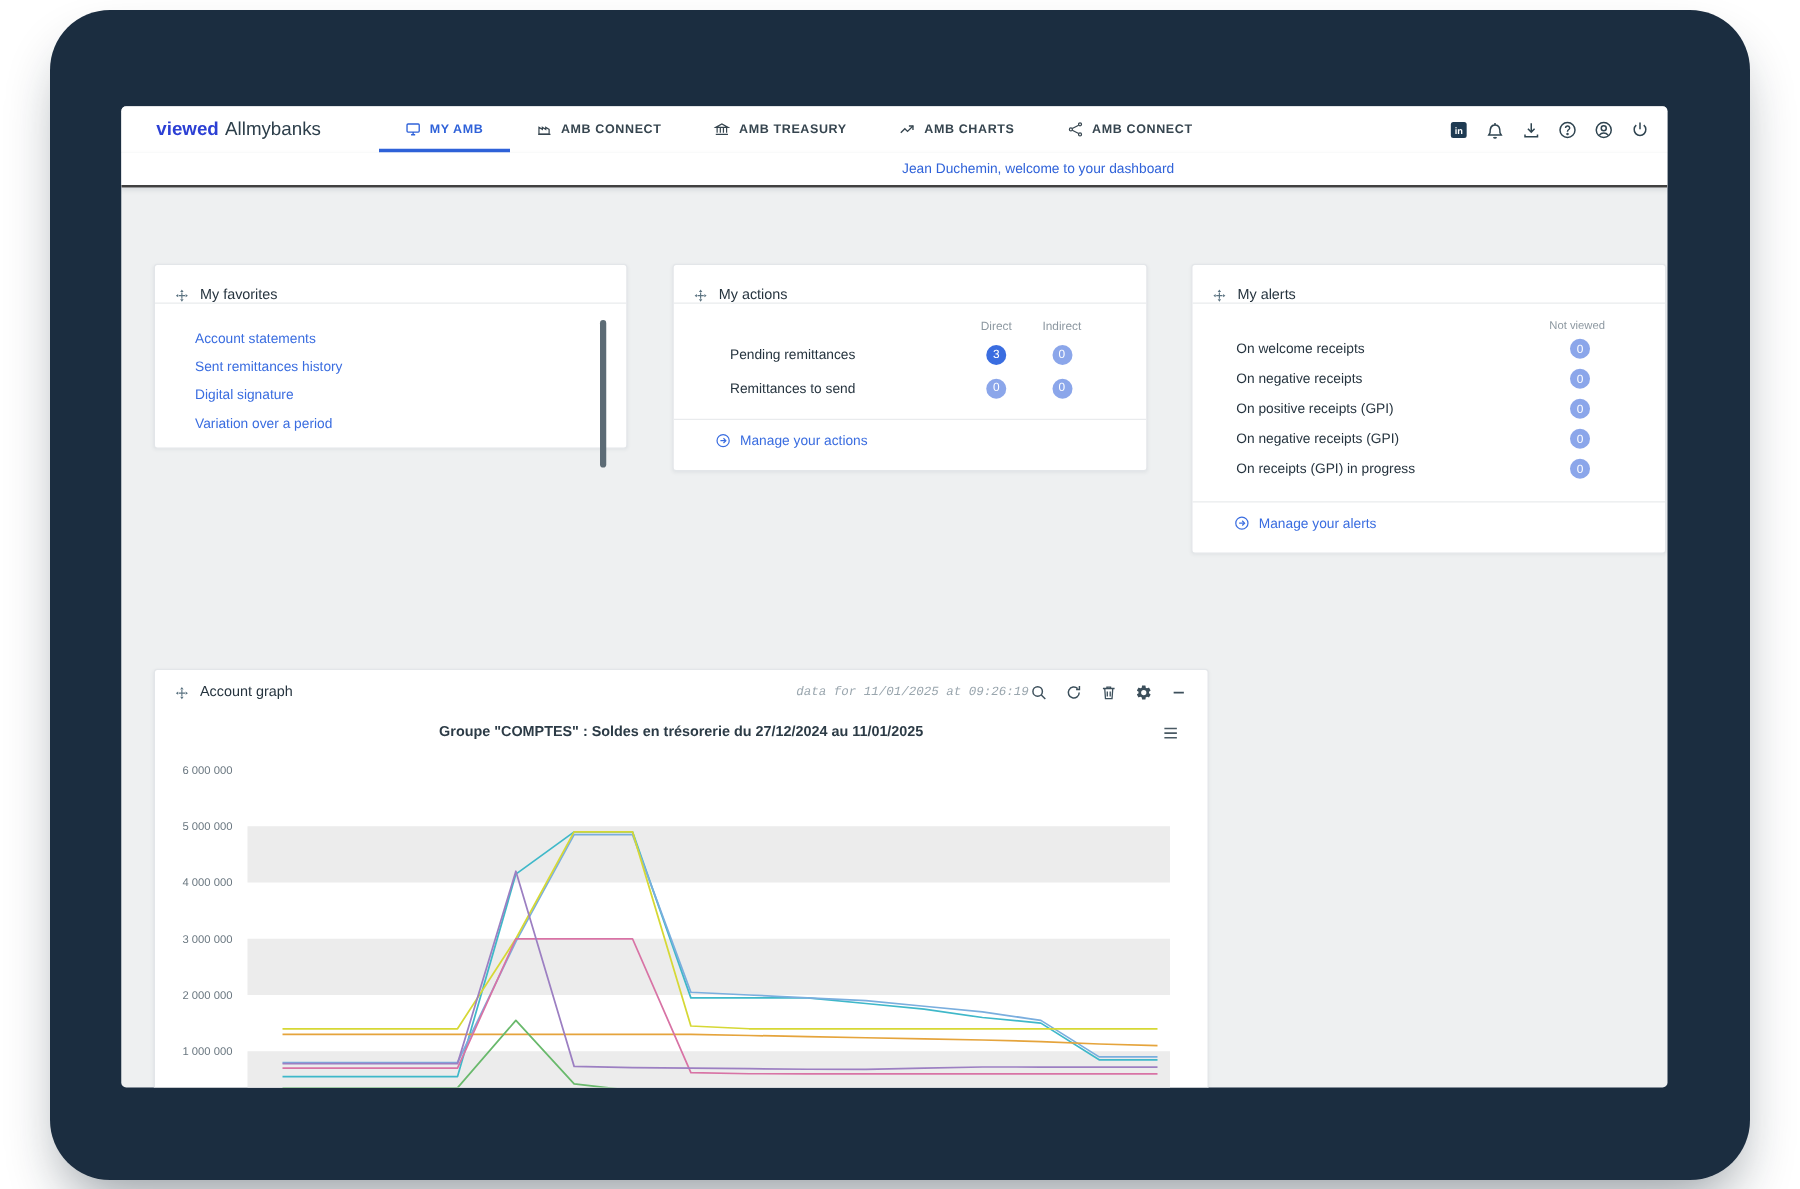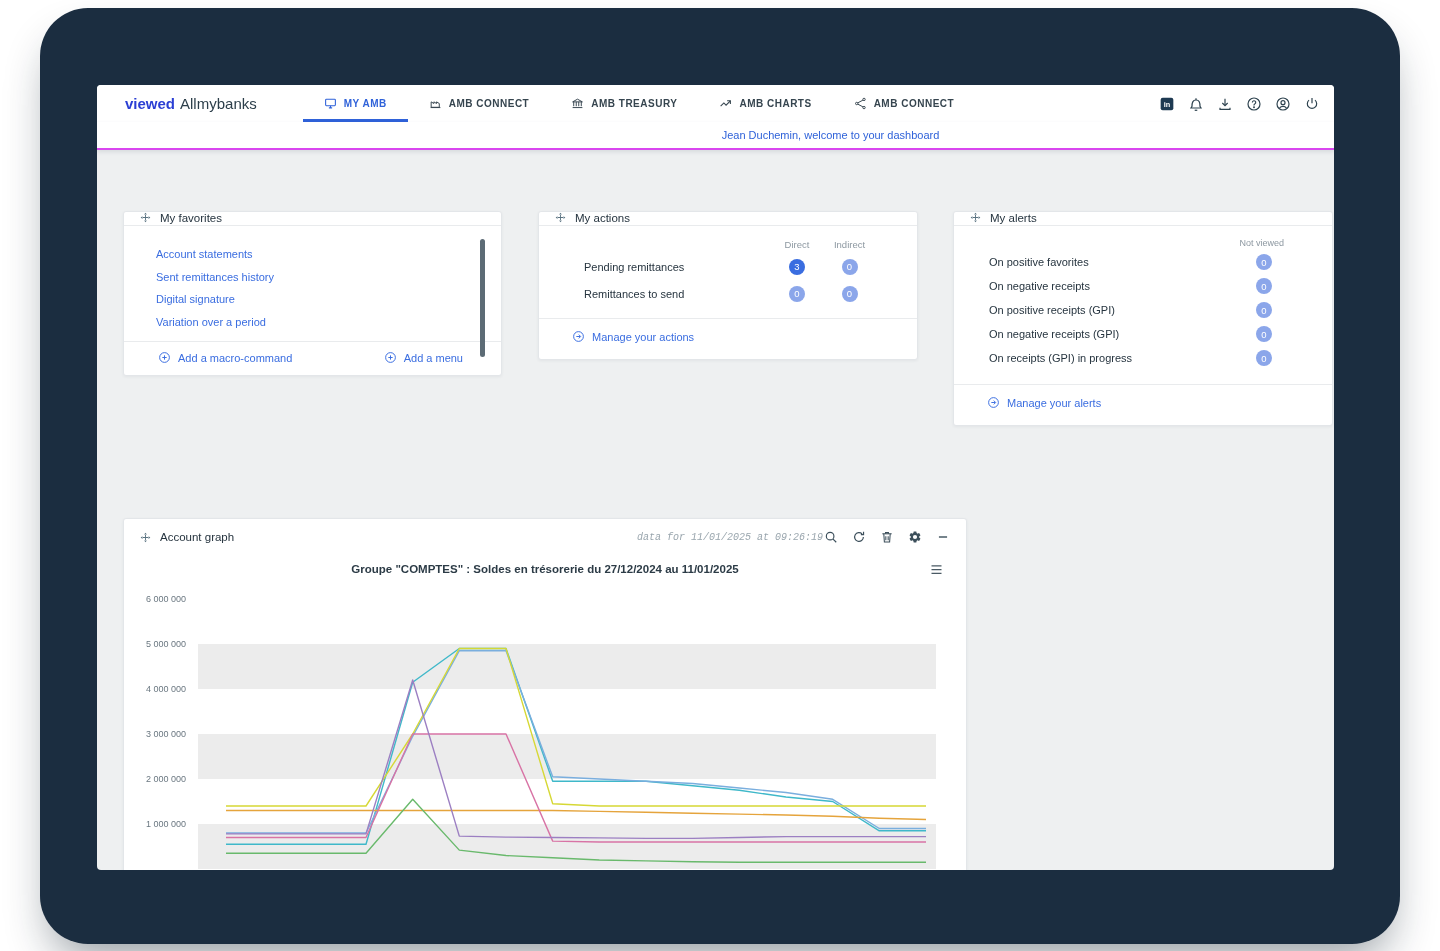--- a/index.html
+++ b/index.html
@@ -24,31 +24,31 @@
   .nav-item { display:flex; align-items:center; gap:7px; padding:0 21px;
     font-size:10px; font-weight:700; letter-spacing:.5px; color:#36454f; cursor:pointer; }
   .nav-item svg { width:13px; height:13px; display:block; }
   .nav-item.active { color:#2f62d9; box-shadow:inset 0 -3px 0 0 #2f62d9; }
   .topbar-icons { margin-left:auto; display:flex; align-items:center; gap:13px;
     color:#2f4450; }
   .topbar-icons .tool { cursor:pointer; display:flex; }
   .topbar-icons svg { width:16px; height:16px; display:block; }
 
   .welcome-bar { position:relative; z-index:2; background:#fff; height:28px;
-    border-bottom:2px solid #d946ef; display:flex; align-items:center;
+    border-bottom:2px solid #404040; display:flex; align-items:center;
     justify-content:center; flex-shrink:0;
     box-shadow:0 2px 4px rgba(50,65,80,.12); }
   .welcome-bar span { font-size:11px; color:#2f62d9; margin-left:230px; }
 
   
   .content { flex:1; padding:61px 0 0 26px; }
   .cards-row { display:flex; align-items:flex-start; }
   .card { background:#fff; border:1px solid #e3e6e9; border-radius:3px;
     box-shadow:0 1px 3px rgba(40,55,70,.06); }
-  .card-header { display:flex; align-items:flex-start; gap:9px; height:14px;
+  .card-header { display:flex; align-items:flex-end; gap:9px; height:31px;
     padding:0 16px; border-bottom:1px solid #e9ebed; font-size:11.5px; color:#26343f; }
   .move-icon { color:#5a7280; display:flex; cursor:grab; }
   .move-icon svg { width:11px; height:11px; }
 
   .card-fav { width:379px; }
   .card-act { width:380px; margin-left:36px; }
   .card-alr { width:380px; margin-left:35px; }
 
   
   .fav-body { position:relative; padding:17px 30px 8px 32px; }
@@ -223,40 +223,20 @@
               </span>
             <span>My favorites</span>
           </div>
           <div class="fav-body">
             <a class="fav-link">Account statements</a>
             <a class="fav-link">Sent remittances history</a>
             <a class="fav-link">Digital signature</a>
             <a class="fav-link">Variation over a period</a>
             <div class="fav-scrollbar"></div>
           </div>
-          <div class="fav-footer">
-            <div class="add-link">
-              <span>
-                  <svg viewBox="0 0 24 24" fill="none" stroke="currentColor" stroke-width="1.8">
-                    <circle cx="12" cy="12" r="9"></circle>
-                    <path d="M12 8v8M8 12h8"></path>
-                  </svg>
-                </span>
-              <span>Add a macro-command</span>
-            </div>
-            <div class="add-link">
-              <span>
-                  <svg viewBox="0 0 24 24" fill="none" stroke="currentColor" stroke-width="1.8">
-                    <circle cx="12" cy="12" r="9"></circle>
-                    <path d="M12 8v8M8 12h8"></path>
-                  </svg>
-                </span>
-              <span>Add a menu</span>
-            </div>
-          </div>
         </section>
 
         <section class="card card-act">
           <div class="card-header">
             <span class="move-icon">
                 <svg viewBox="0 0 24 24" fill="currentColor">
                   <path d="M12 1.5L15 5.5H9zM12 22.5L9 18.5h6zM1.5 12L5.5 9v6zM22.5 12l-4 3V9zM11 6.5h2v11h-2zM6.5 11h11v2h-11z"></path>
                 </svg>
               </span>
             <span>My actions</span>
@@ -295,21 +275,21 @@
           <div class="card-header">
             <span class="move-icon">
                 <svg viewBox="0 0 24 24" fill="currentColor">
                   <path d="M12 1.5L15 5.5H9zM12 22.5L9 18.5h6zM1.5 12L5.5 9v6zM22.5 12l-4 3V9zM11 6.5h2v11h-2zM6.5 11h11v2h-11z"></path>
                 </svg>
               </span>
             <span>My alerts</span>
           </div>
           <div class="alr-colhead">Not viewed</div>
           <div class="alr-row">
-            <span class="alr-label">On positive favorites</span>
+            <span class="alr-label">On welcome receipts</span>
             <span class="badge light">0</span>
           </div>
           <div class="alr-row">
             <span class="alr-label">On negative receipts</span>
             <span class="badge light">0</span>
           </div>
           <div class="alr-row">
             <span class="alr-label">On positive receipts (GPI)</span>
             <span class="badge light">0</span>
           </div>

